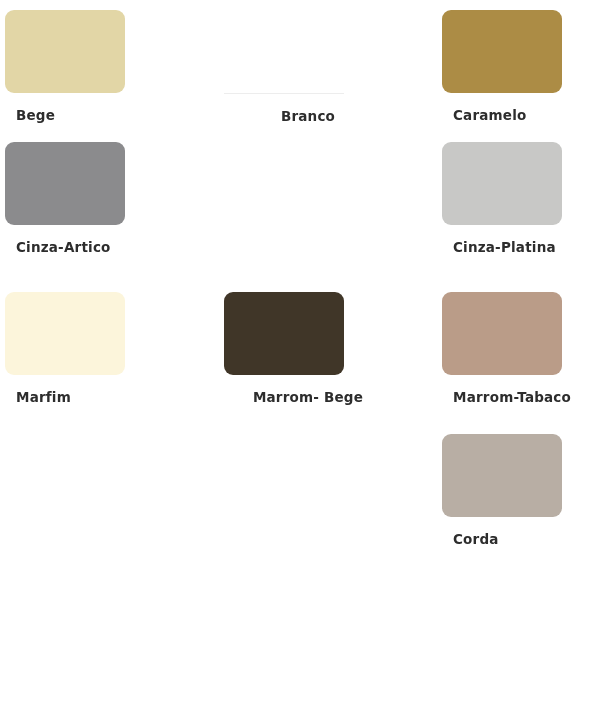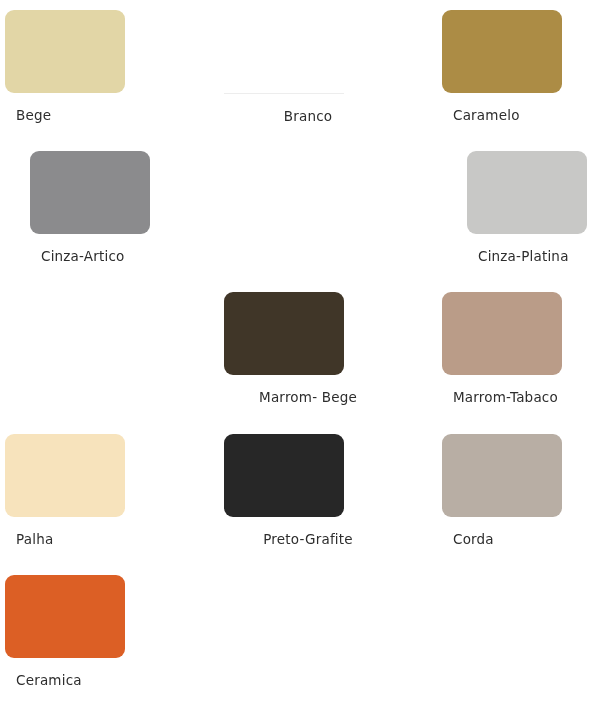--- a/index.html
+++ b/index.html
@@ -31,38 +31,38 @@
   }
   .swatch-chip.is-white {
     background: #ffffff;
     border-bottom: 1px solid #ededed;
     border-radius: 0;
     height: 84px;
   }
   .swatch-label {
     margin-top: 14px;
     font-size: 13.5px;
-    font-weight: normal;
+    font-weight: bold;
     letter-spacing: 0.2px;
     color: #2d2d2d;
     font-family: "DejaVu Sans", sans-serif;
     white-space: nowrap;
   }
   
   .col-1 { left: 5px; }
   .col-1 .swatch-label { margin-left: 11px; }
   
   .col-2 { left: 224px; }
   .col-2 .swatch-label { margin-left: 8px; text-align: center; }
   
   .col-3 { left: 442px; }
   .col-3 .swatch-label { margin-left: 11px; }
   
   .row-1 { top: 10px; }
-  .row-2 { top: 151px; margin-left: 25px; }
+  .row-2 { top: 142px; }
   .row-3 { top: 292px; }
   .row-4 { top: 434px; }
   .row-5 { top: 575px; }
 </style>
 </head>
 <body>
 
 <div class="palette">
     <div class="swatch-cell col-1 row-1">
       <div class="swatch-chip" style="background: rgb(226, 214, 166);"></div>
@@ -77,37 +77,29 @@
       <div class="swatch-label">Caramelo</div>
     </div>
     <div class="swatch-cell col-1 row-2">
       <div class="swatch-chip" style="background: rgb(139, 139, 141);"></div>
       <div class="swatch-label">Cinza-Artico</div>
     </div>
     <div class="swatch-cell col-3 row-2">
       <div class="swatch-chip" style="background: rgb(200, 200, 198);"></div>
       <div class="swatch-label">Cinza-Platina</div>
     </div>
+    <div class="swatch-cell col-1 row-3">
+      <div class="swatch-chip" style="background: rgb(252, 245, 219);"></div>
+      <div class="swatch-label">Marfim</div>
+    </div>
     <div class="swatch-cell col-2 row-3">
       <div class="swatch-chip" style="background: rgb(64, 54, 40);"></div>
       <div class="swatch-label">Marrom- Bege</div>
     </div>
     <div class="swatch-cell col-3 row-3">
       <div class="swatch-chip" style="background: rgb(186, 156, 136);"></div>
       <div class="swatch-label">Marrom-Tabaco</div>
     </div>
-    <div class="swatch-cell col-1 row-4">
-      <div class="swatch-chip" style="background: rgb(247, 227, 188);"></div>
-      <div class="swatch-label">Palha</div>
-    </div>
-    <div class="swatch-cell col-2 row-4">
-      <div class="swatch-chip" style="background: rgb(39, 39, 39);"></div>
-      <div class="swatch-label">Preto-Grafite</div>
-    </div>
     <div class="swatch-cell col-3 row-4">
       <div class="swatch-chip" style="background: rgb(184, 174, 164);"></div>
       <div class="swatch-label">Corda</div>
     </div>
-    <div class="swatch-cell col-1 row-5">
-      <div class="swatch-chip" style="background: rgb(220, 95, 37);"></div>
-      <div class="swatch-label">Ceramica</div>
-    </div>
   </div>
 
 </body></html>

